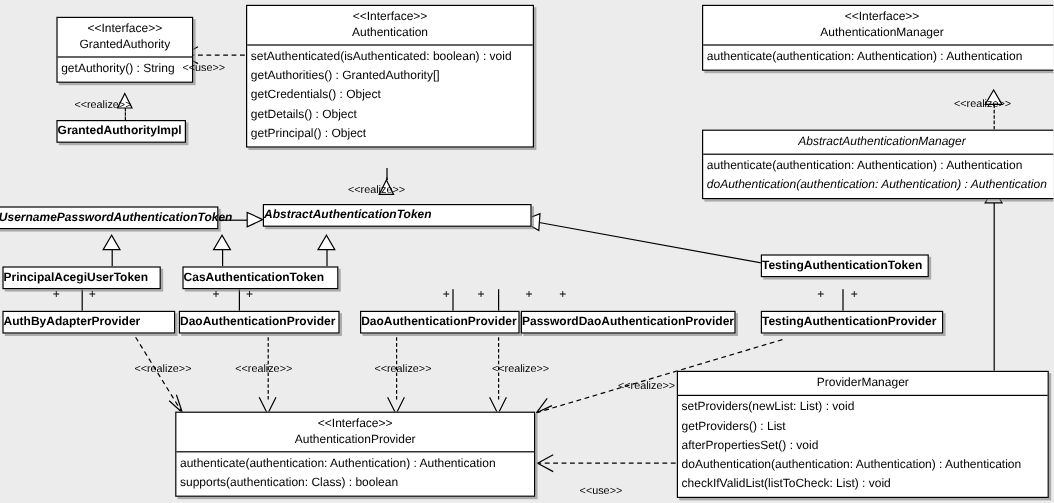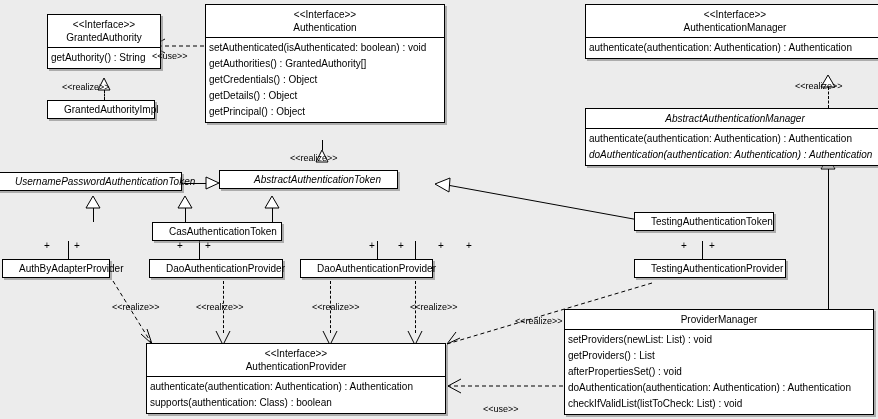--- a/index.html
+++ b/index.html
@@ -40,21 +40,21 @@
   }
   .op {
     display: block;
     white-space: nowrap;
     overflow: hidden;
     padding: 1px 2px 1px 3px;
     line-height: 14px;
     font-size: 10px;
   }
   .op.abstract { font-style: italic; }
-  .simple { padding: 3px 16px; text-align: right; white-space: nowrap; }
+  .simple { padding: 3px 0; text-align: left; white-space: nowrap; font-weight: bold; }
 
   
   .vline, .hline {
     position: absolute;
     background: #000;
     z-index: 1;
   }
   .vline { width: 1px; }
   .hline { height: 1px; }
   .dline {
@@ -220,48 +220,54 @@
       <span class="op abstract">doAuthentication(authentication: Authentication) : Authentication</span>
     </div>
   </div>
 
   <div class="uml-box" style="left:-2px; top:172px; width:184px;">
     <div class="simple">
         <span class="cname abstract">UsernamePasswordAuthenticationToken</span>
       </div>
   </div>
 
-  <div class="uml-box" style="left:219px; top:170px; width:179px;">
+  <div class="uml-box" style="left:219px; top:170px; width:224px;">
     <div class="simple">
         <span class="cname abstract">AbstractAuthenticationToken</span>
       </div>
   </div>
 
+  <div class="uml-box" style="left:2px; top:222px; width:132px;">
+    <div class="simple">PrincipalAcegiUserToken</div>
+  </div>
 
   <div class="uml-box" style="left:152px; top:222px; width:130px;">
     <div class="simple">CasAuthenticationToken</div>
   </div>
 
 
   <div class="uml-box" style="left:634px; top:212px; width:140px;">
     <div class="simple">TestingAuthenticationToken</div>
   </div>
 
-  <div class="uml-box" style="left:2px; top:259px; width:108px;">
+  <div class="uml-box" style="left:2px; top:259px; width:144px;">
     <div class="simple">AuthByAdapterProvider</div>
   </div>
 
   <div class="uml-box" style="left:149px; top:259px; width:134px;">
     <div class="simple">DaoAuthenticationProvider</div>
   </div>
 
   <div class="uml-box" style="left:300px; top:259px; width:133px;">
     <div class="simple">DaoAuthenticationProvider</div>
   </div>
 
+  <div class="uml-box" style="left:434px; top:259px; width:179px;">
+    <div class="simple">PasswordDaoAuthenticationProvider</div>
+  </div>
 
   <div class="uml-box" style="left:634px; top:259px; width:152px;">
     <div class="simple">TestingAuthenticationProvider</div>
   </div>
 
   <div class="uml-box" style="left:146px; top:343px; width:300px;">
     <div class="hdr with-ops">
       <span class="stereo">&lt;&lt;Interface&gt;&gt;</span>
       <span class="cname">AuthenticationProvider</span>
     </div>

